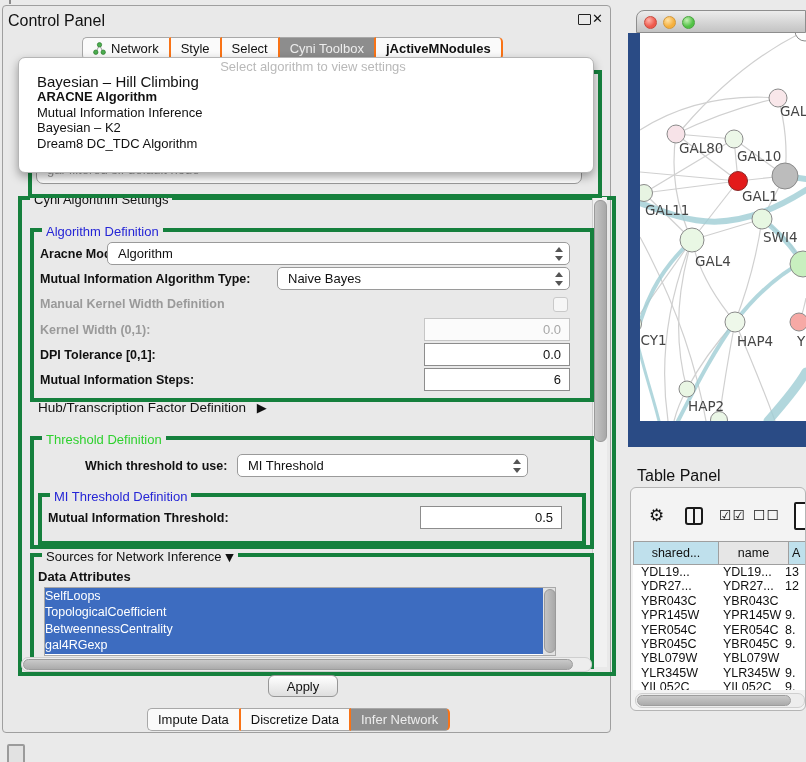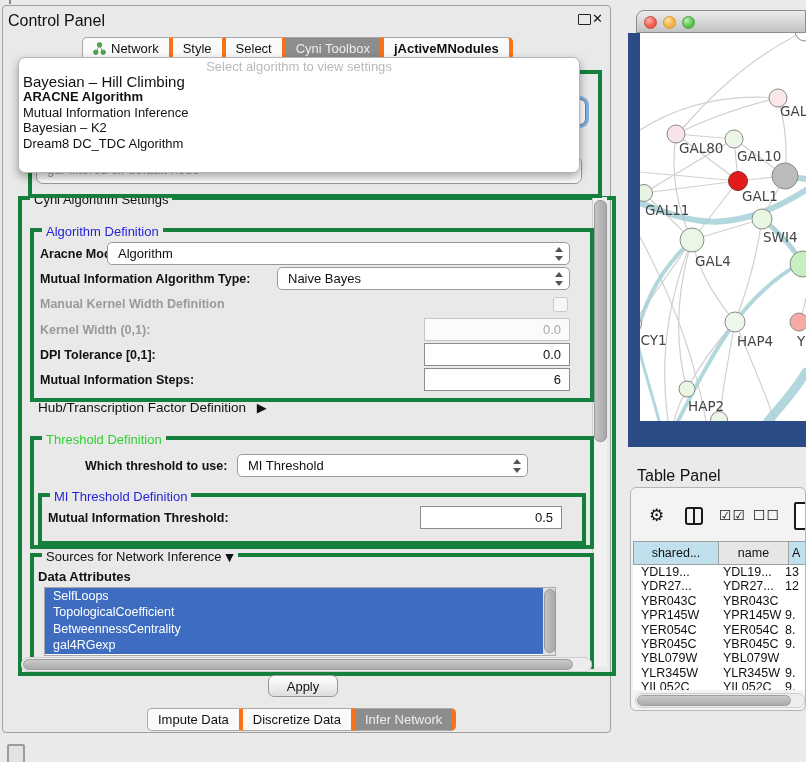--- a/index.html
+++ b/index.html
@@ -15,25 +15,25 @@
          font-size:13px;display:flex;align-items:center;padding-left:10px;box-sizing:border-box;}
   .stepper{position:absolute;right:6px;top:50%;transform:translateY(-50%);width:9px;height:14px;}
   .stepper::before{content:"";position:absolute;left:1px;top:0;border-left:4px solid transparent;
          border-right:4px solid transparent;border-bottom:5px solid #555;}
   .stepper::after{content:"";position:absolute;left:1px;bottom:0;border-left:4px solid transparent;
          border-right:4px solid transparent;border-top:5px solid #555;}
   .field{position:absolute;background:#fff;border:1px solid #8d8d8d;font-size:13px;
          display:flex;align-items:center;justify-content:flex-end;padding-right:8px;box-sizing:border-box;}
   .field.dis{background:#fbfbfb;border-color:#c6c6c6;color:#a7a7a7;}
   .tab{height:21px;display:flex;align-items:center;padding:0 10px;font-size:13px;background:#fafafa;
-       border-top:1px solid #a8a8a8;border-bottom:1px solid #a8a8a8;border-right:4px solid #f97316;white-space:nowrap;}
+       border-top:1px solid #a8a8a8;border-bottom:1px solid #a8a8a8;border-right:2px solid #f97316;white-space:nowrap;}
   .tab.first{border-left:1px solid #a8a8a8;border-radius:5px 0 0 5px;}
   .tab.last{border-radius:0 5px 5px 0;}
   .tab.sel{background:#8d8d8d;color:#ededed;}
-  .listrow{height:16.4px;line-height:16.4px;color:#fff;background:#3d6cc0;padding-left:8px;
+  .listrow{height:16.4px;line-height:16.4px;color:#fff;background:#3d6cc0;
            font-size:12.5px;white-space:nowrap;}
   .thumbV{position:absolute;background:linear-gradient(90deg,#c4c4c4,#a8a8a8);border:1px solid #9a9a9a;border-radius:6px;}
   .trackH{position:absolute;background:#ededed;border:1px solid #cfcfcf;border-radius:7px;}
   .thumbH{position:absolute;background:linear-gradient(#c9c9c9,#ababab);border:1px solid #9d9d9d;border-radius:6px;}
   .tl{position:absolute;width:13px;height:13px;border-radius:50%;box-sizing:border-box;}
   .tcell{display:inline-block;font-size:12.5px;white-space:nowrap;overflow:hidden;vertical-align:top;}
   .hcell{position:absolute;top:0;height:24px;border:1px solid #9f9f9f;box-sizing:border-box;
          display:flex;align-items:center;justify-content:center;font-size:12.5px;overflow:hidden;}
   .icon{font-family:"DejaVu Sans",sans-serif;}
 </style>
@@ -76,21 +76,21 @@
         <span>jActiveMNodules</span>
       </div>
   </div>
 
   <div class="group" style="left:28px;top:70px;width:566px;height:120px;z-index:4;"></div>
   <div class="abs" style="left:100px;top:99px;width:486px;height:26px;background:#fff;border:1px solid #7a7a7a;border-radius:6px;box-shadow:0 0 0 3px rgba(95,155,222,.75);z-index:5;box-sizing:border-box;"></div>
   <div class="abs" style="left:36px;top:156px;width:546px;height:28px;background:#fdfdfd;border:1px solid #9a9a9a;border-radius:7px;z-index:5;box-sizing:border-box;">
     <span class="abs" style="left:10px;top:5px;font-size:13px;color:#979797;white-space:nowrap;">gal-filtered sif default node</span>
   </div>
 
-  <div class="abs" style="left:18px;top:57px;width:560px;height:114px;background:#fff;border:1px solid #b5b5b5;border-radius:7px;box-shadow:0 4px 10px rgba(0,0,0,.35);z-index:50;overflow:hidden;">
+  <div class="abs" style="left:18px;top:57px;width:560px;height:114px;background:#fff;border:1px solid #b5b5b5;border-radius:7px;box-shadow:0 4px 10px rgba(0,0,0,.35);z-index:50;overflow:hidden;padding-left:14px;">
     <div style="height:16px;text-align:center;color:#b9b9b9;font-size:13px;line-height:17px;">Select algorithm to view settings</div>
     <div style="font-size:15px;line-height:15.4px;padding-left:4px;">Bayesian – Hill Climbing</div>
     <div style="font-size:13px;line-height:15.4px;padding-left:4px;font-weight:bold;">ARACNE Algorithm</div>
     <div style="font-size:13px;line-height:15.4px;padding-left:4px;">Mutual Information Inference</div>
     <div style="font-size:13px;line-height:15.4px;padding-left:4px;">Bayesian – K2</div>
     <div style="font-size:13px;line-height:15.4px;padding-left:4px;">Dream8 DC_TDC Algorithm</div>
   </div>
 
   <div class="group" style="left:18px;top:196px;width:590px;height:472px;">
     <span class="gtitle">Cyni Algorithm Settings</span>

